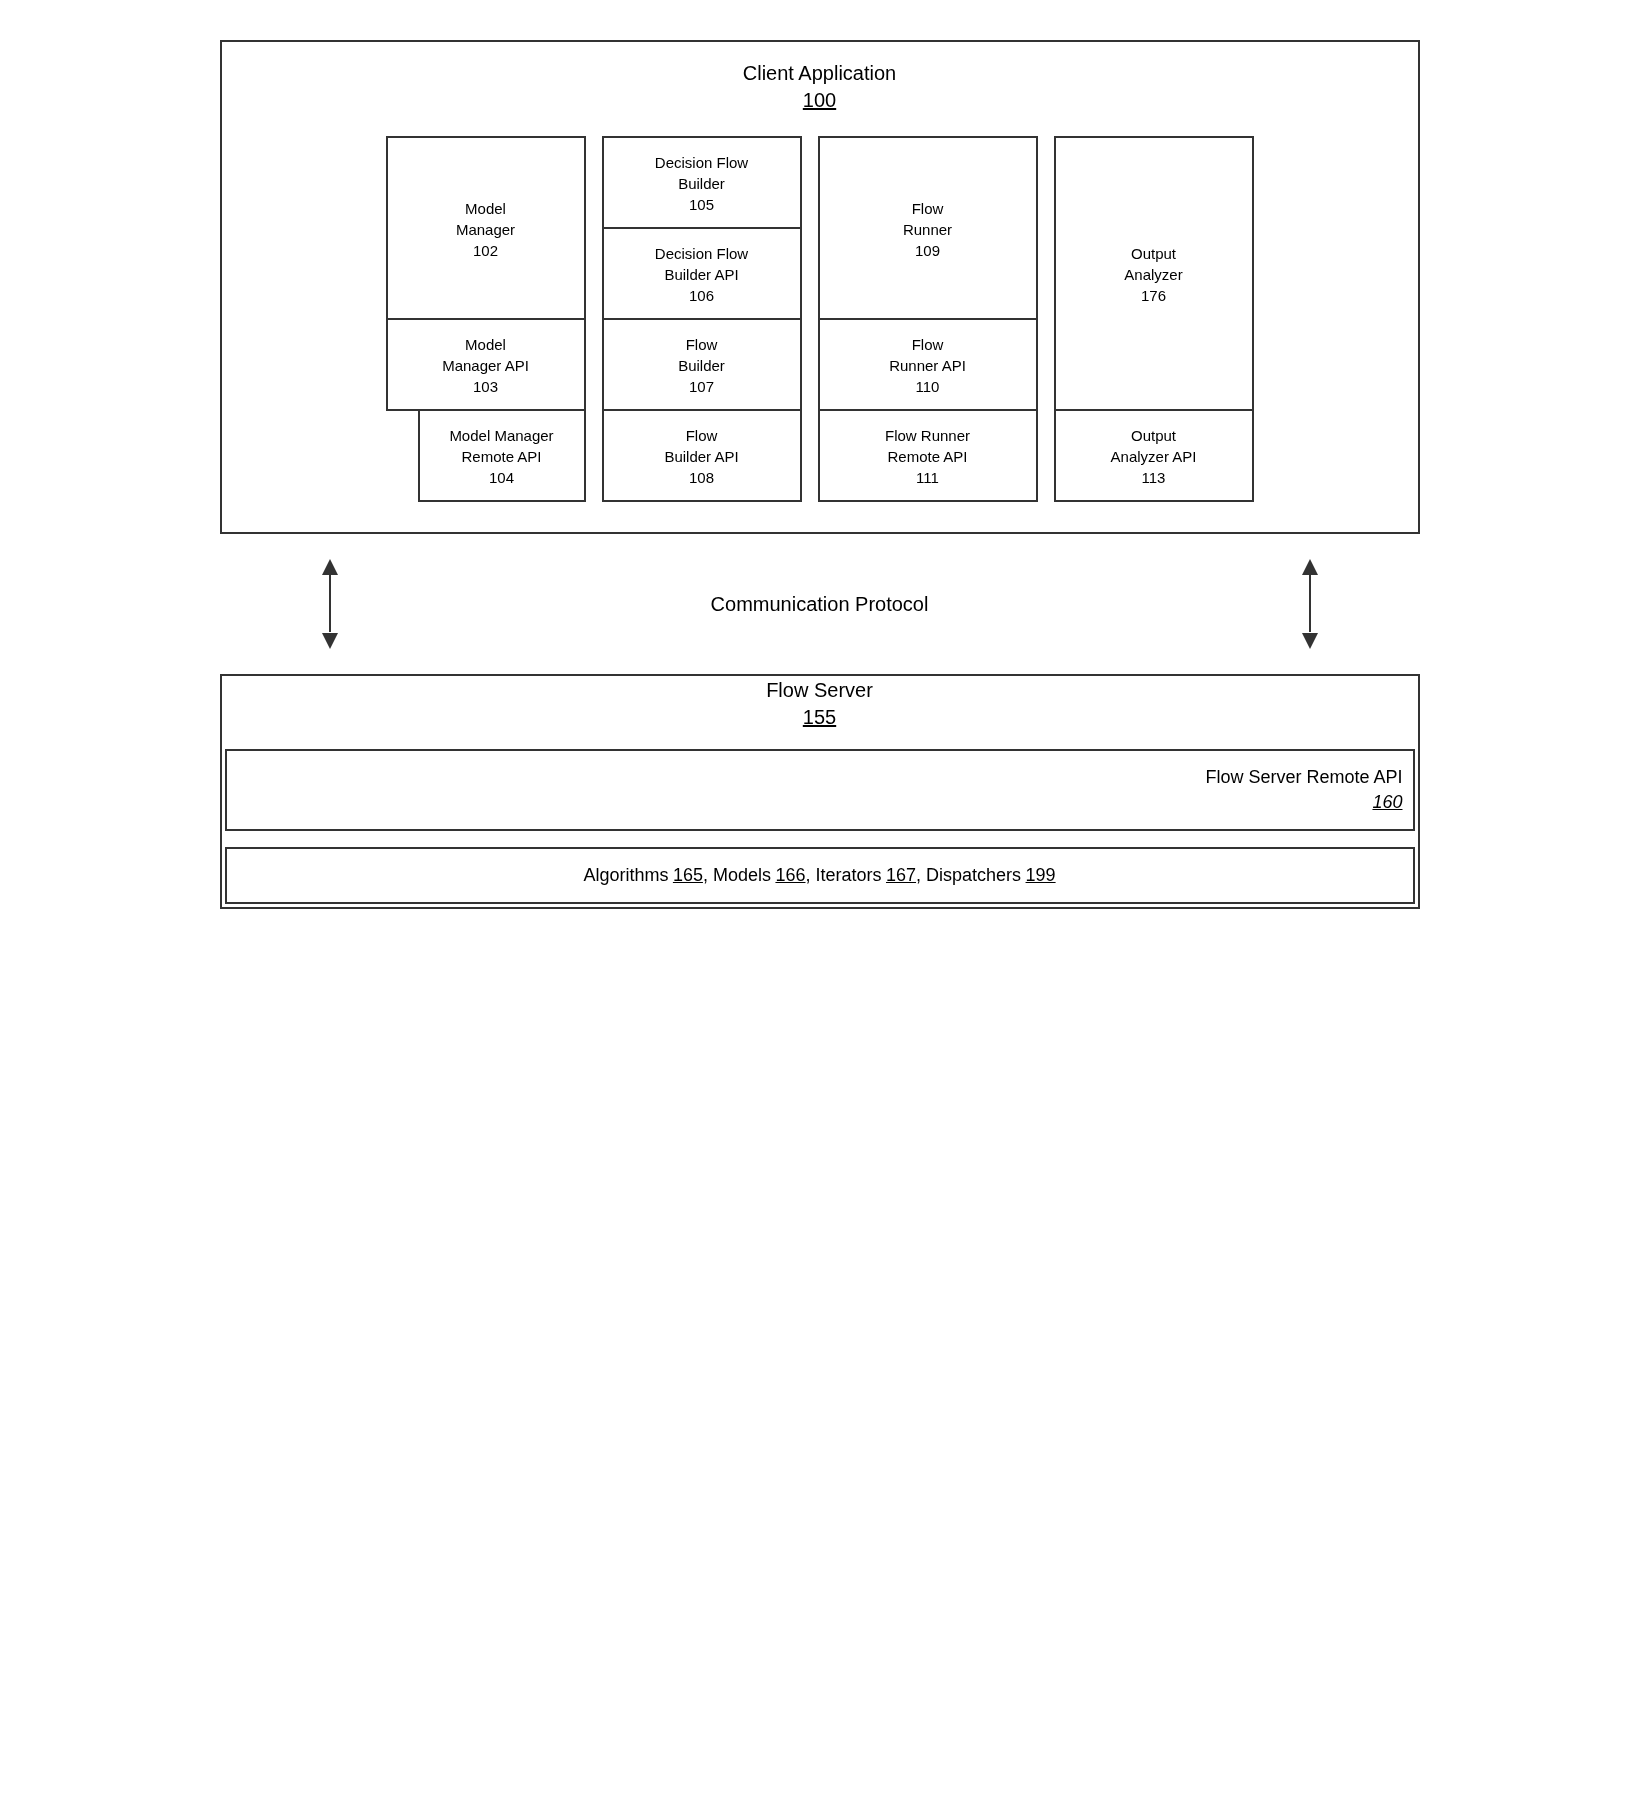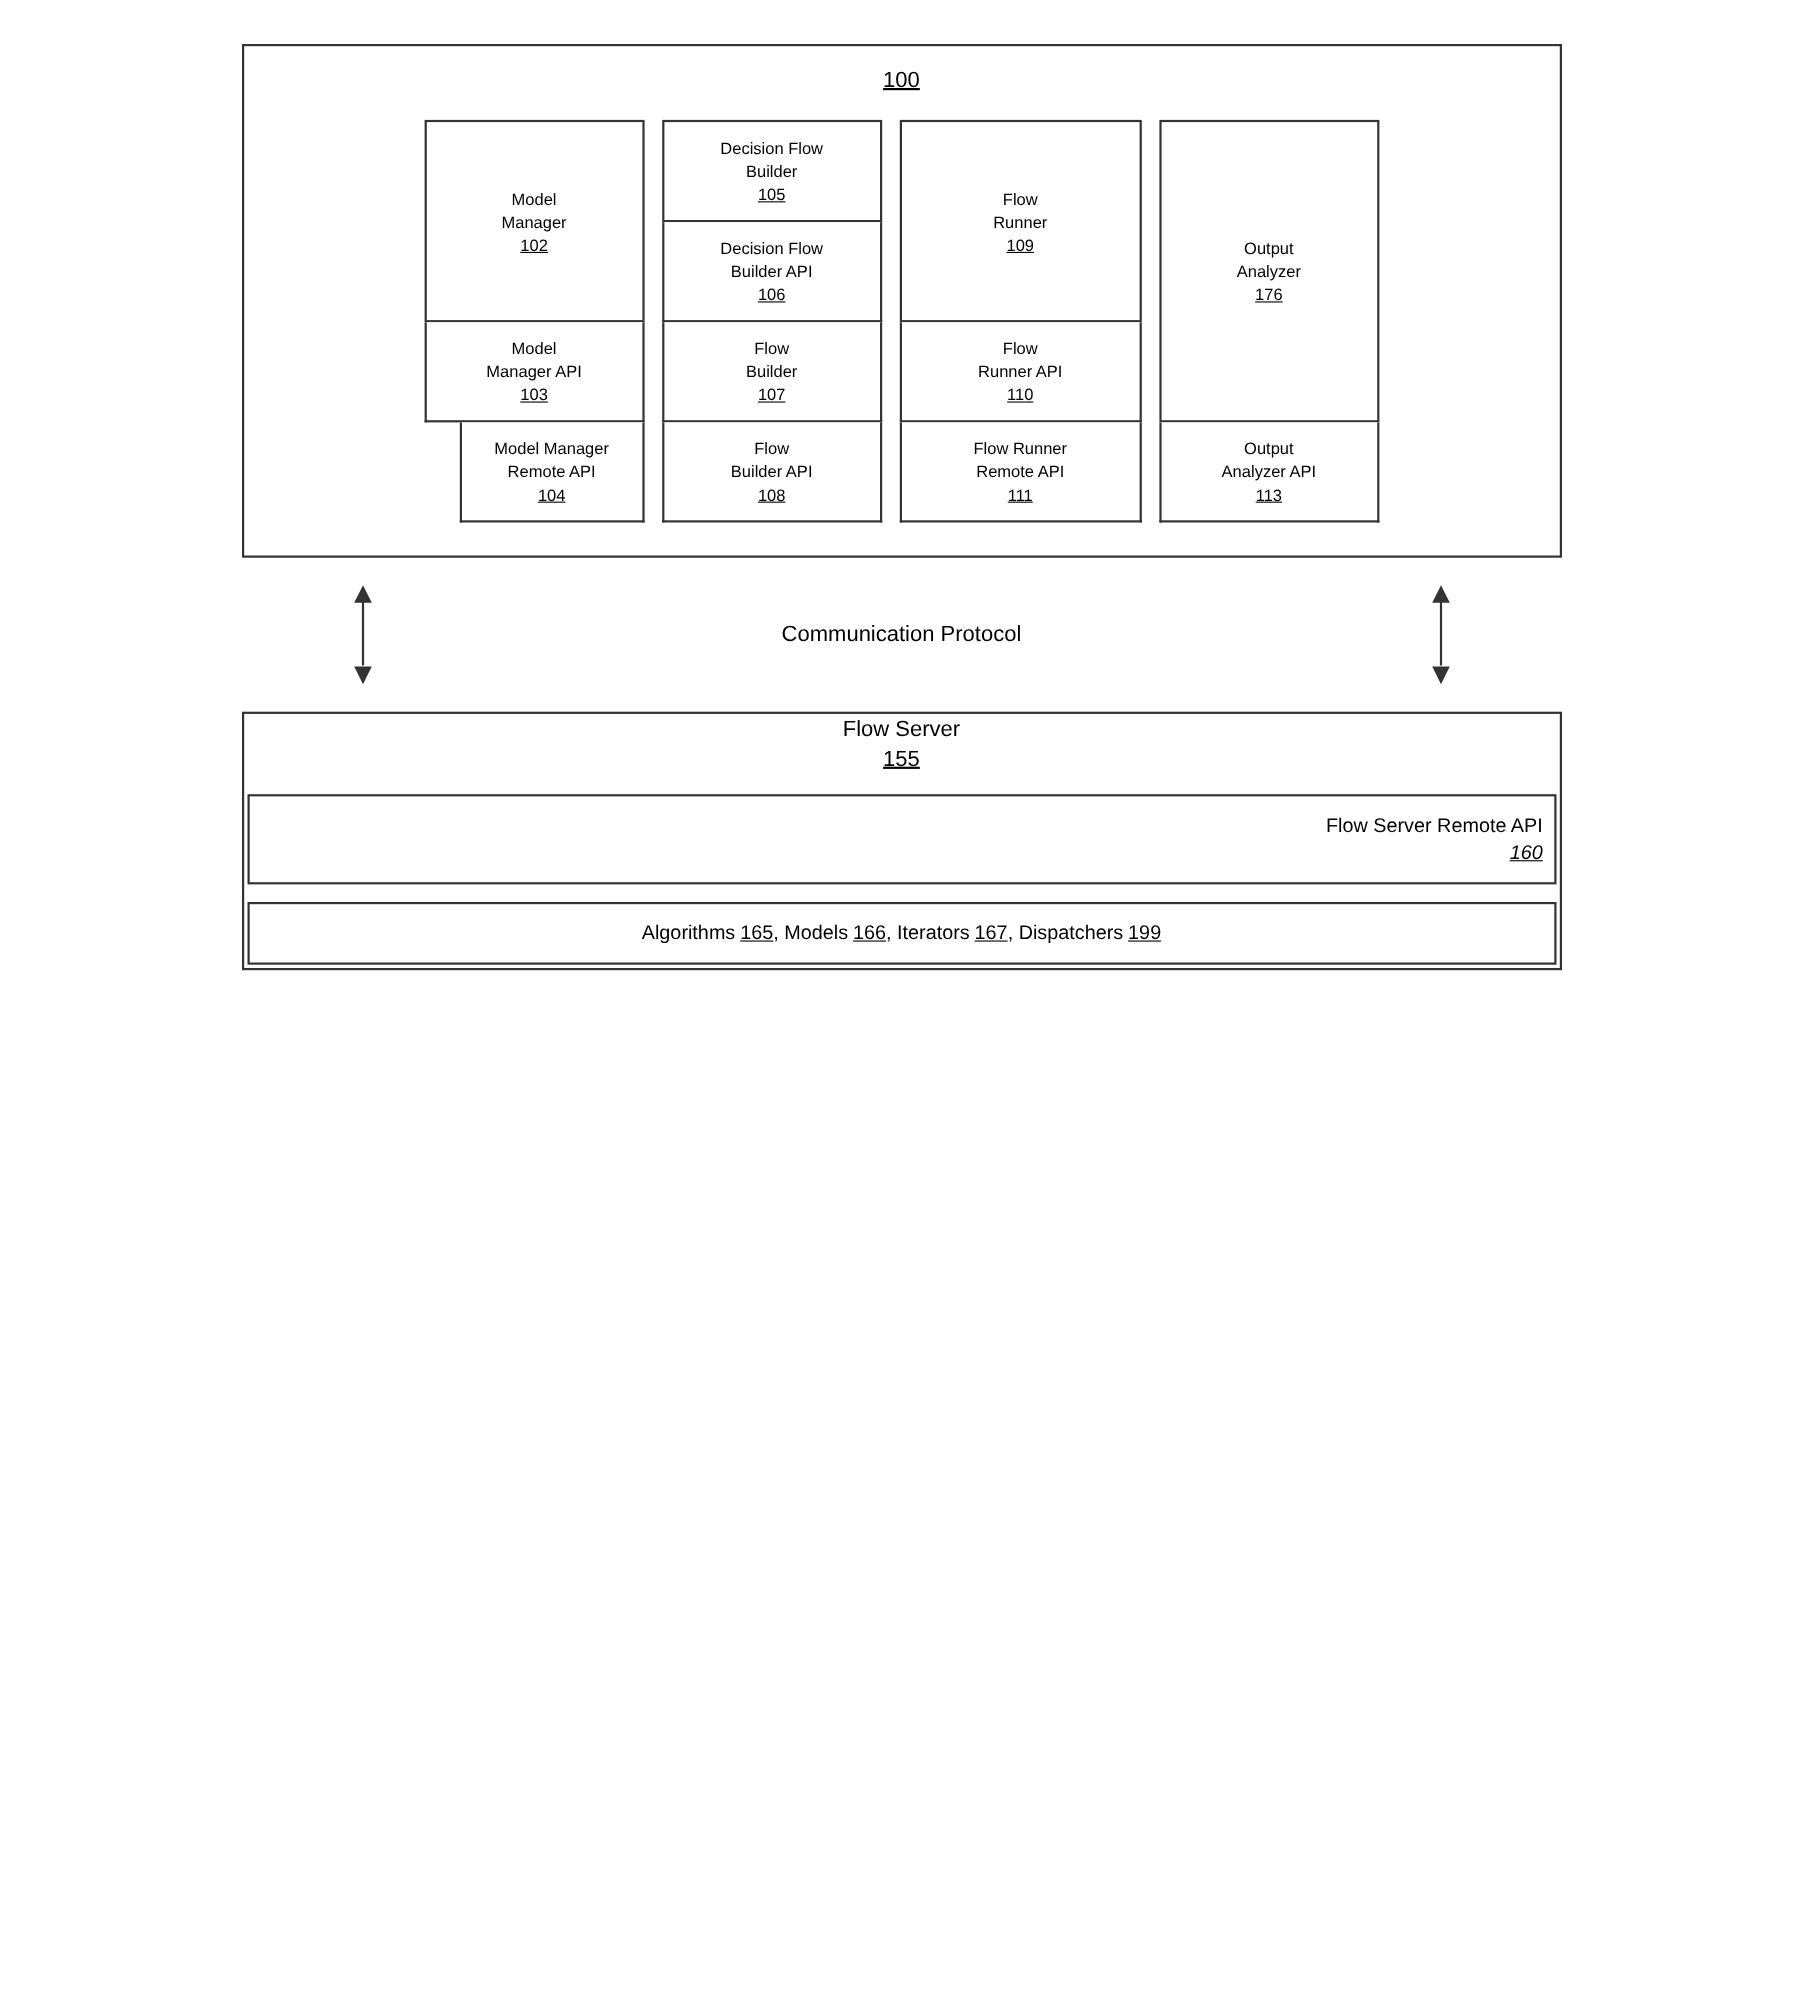--- a/index.html
+++ b/index.html
@@ -65,21 +65,20 @@
       background: #fff;
     }
 
     .component-name {
       font-size: 15px;
       line-height: 1.4;
     }
 
     .component-id {
       font-size: 15px;
-      text-decoration: underline;
       margin-top: 2px;
     }
 
     
     .comm-protocol-section {
       display: flex;
       align-items: center;
       justify-content: center;
       width: 100%;
       margin: 20px 0;
@@ -137,20 +136,21 @@
       flex-direction: column;
       justify-content: center;
     }
   </style>
 </head>
 <body>
 
 <div class="diagram-container">
 
   <div class="client-app-box">
+    <div class="client-app-title">Client Application</div>
     <div class="client-app-id">100</div>
 
     <div class="components-grid">
 
       <div class="full-height-col" style="display:flex; flex-direction:column; gap:0;">
         <div class="component-box stretch" style="flex:1; display:flex; flex-direction:column; justify-content:center; border-bottom:2px solid #333;">
           <div class="component-name">Model<br>Manager</div>
           <div class="component-id">102</div>
         </div>
         <div class="component-box" style="border-top:none; border-bottom:2px solid #333;">

